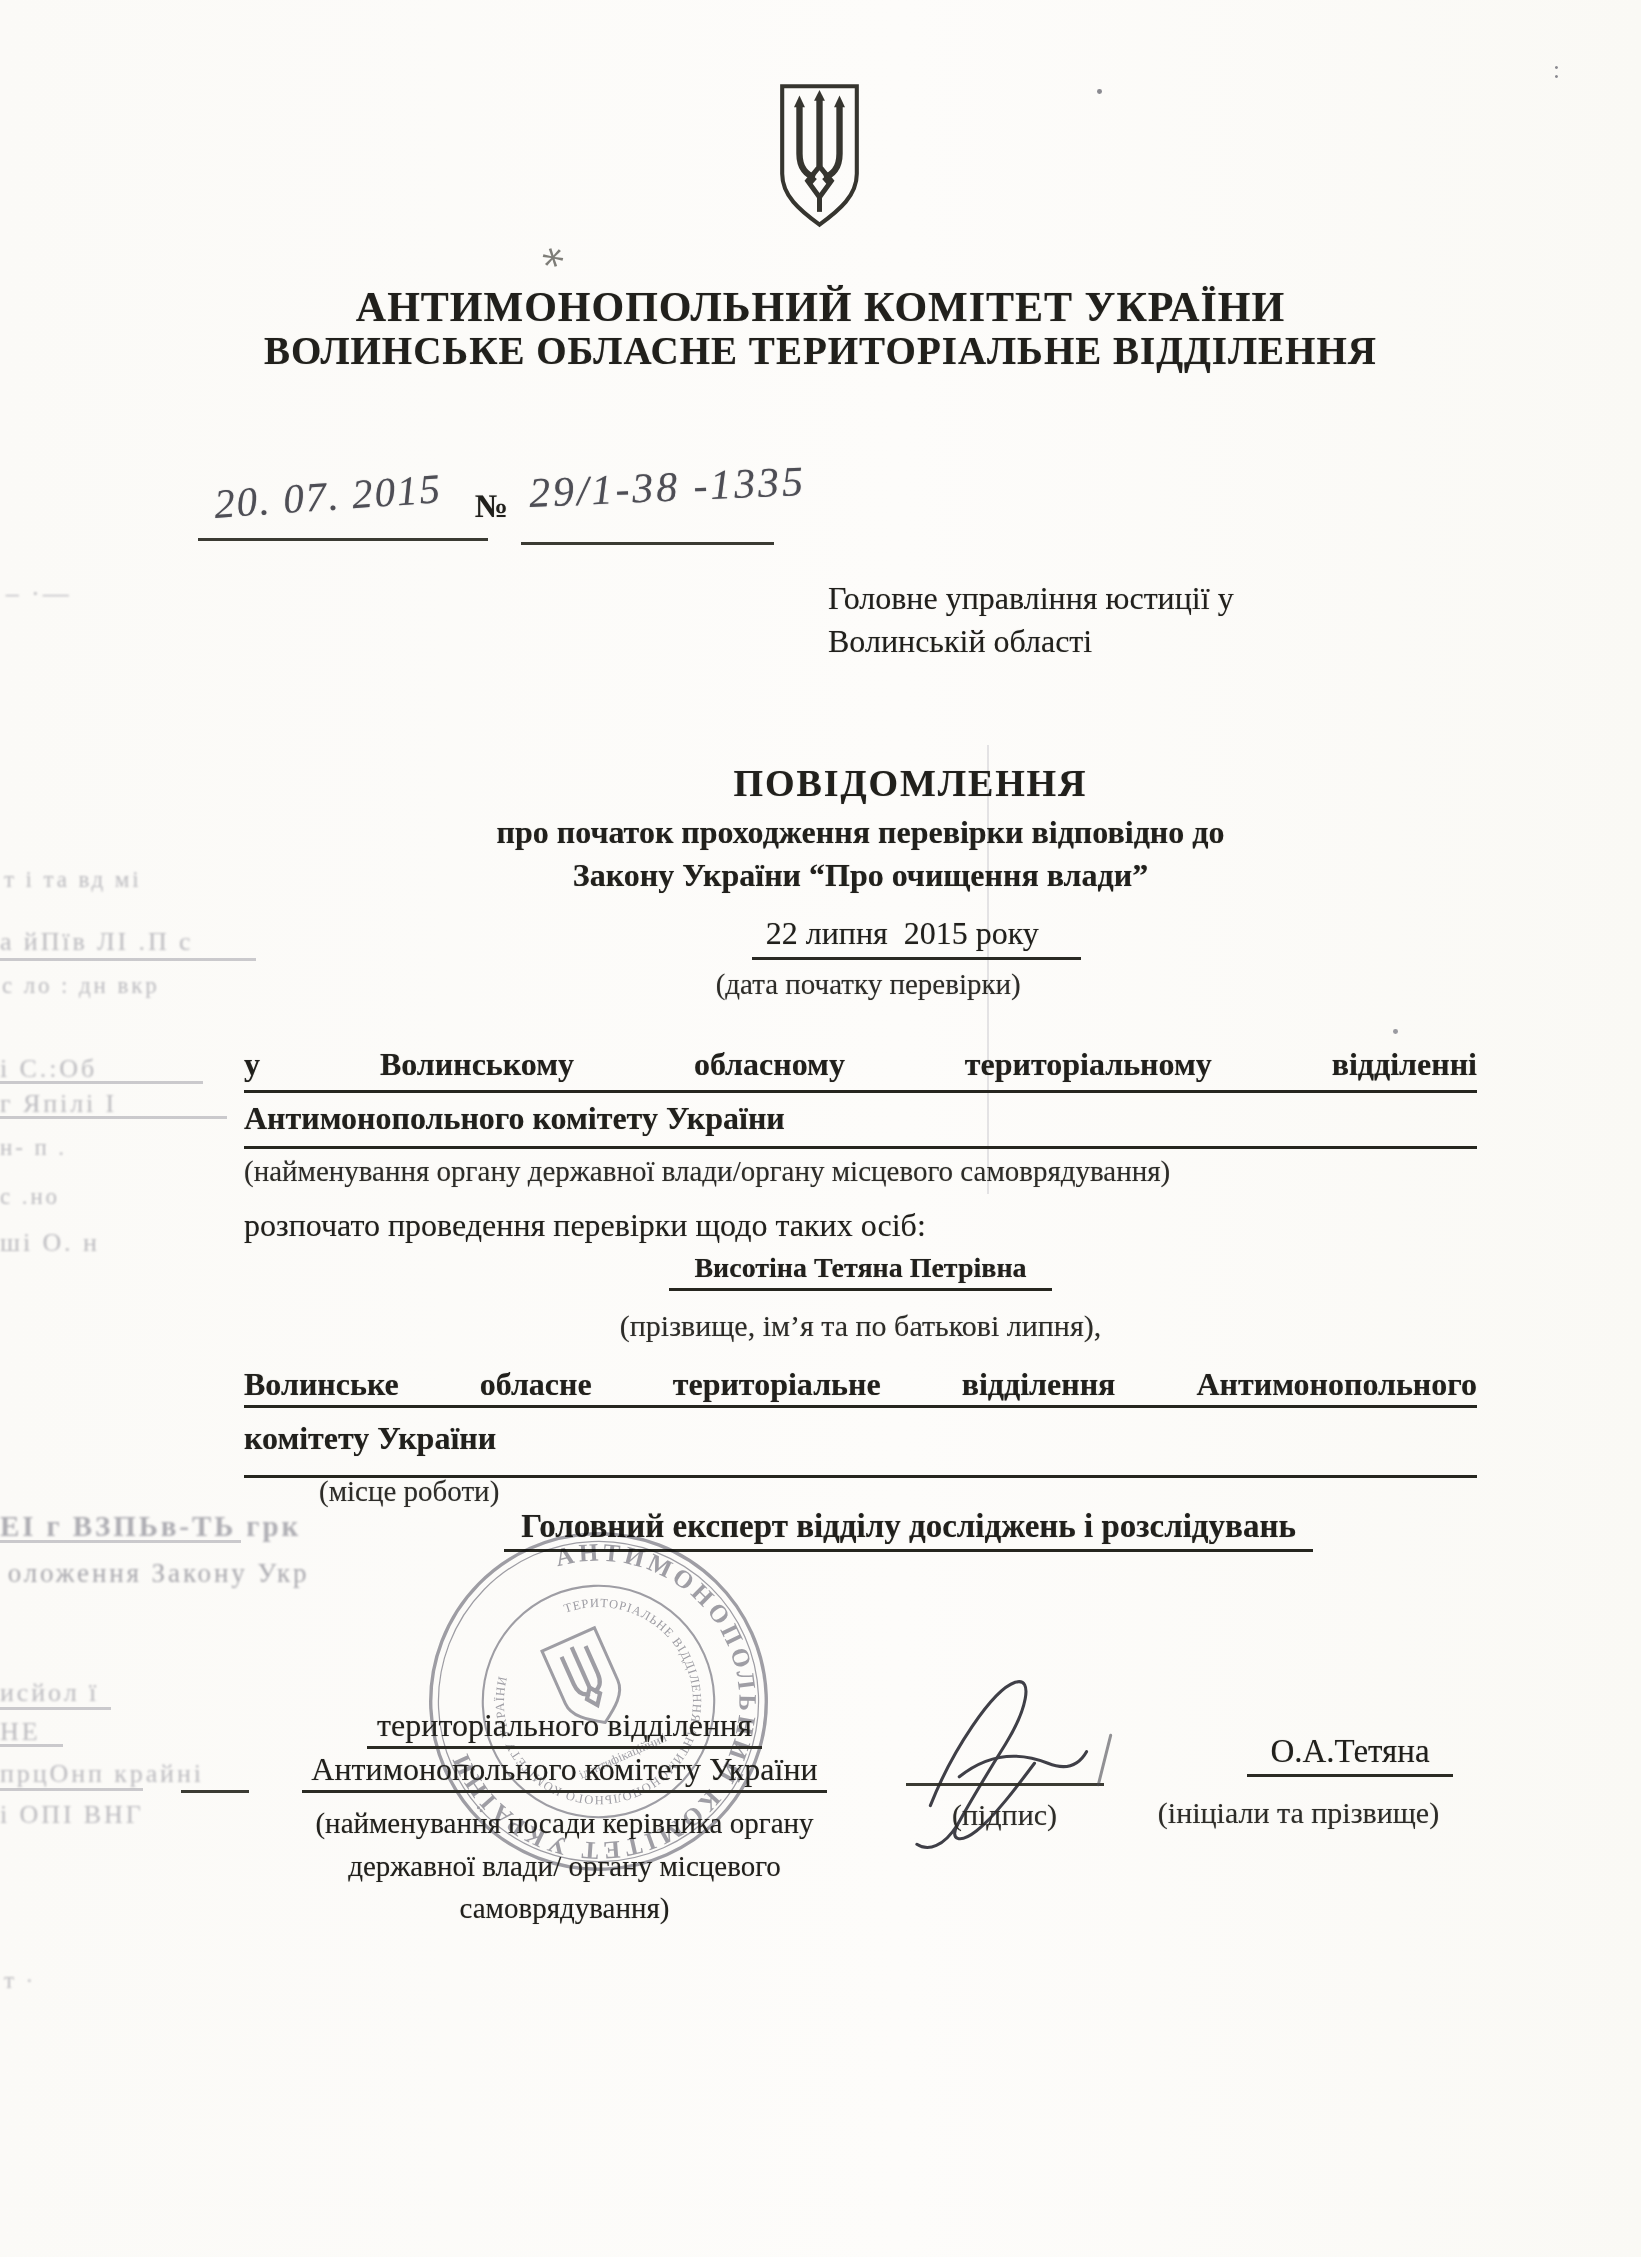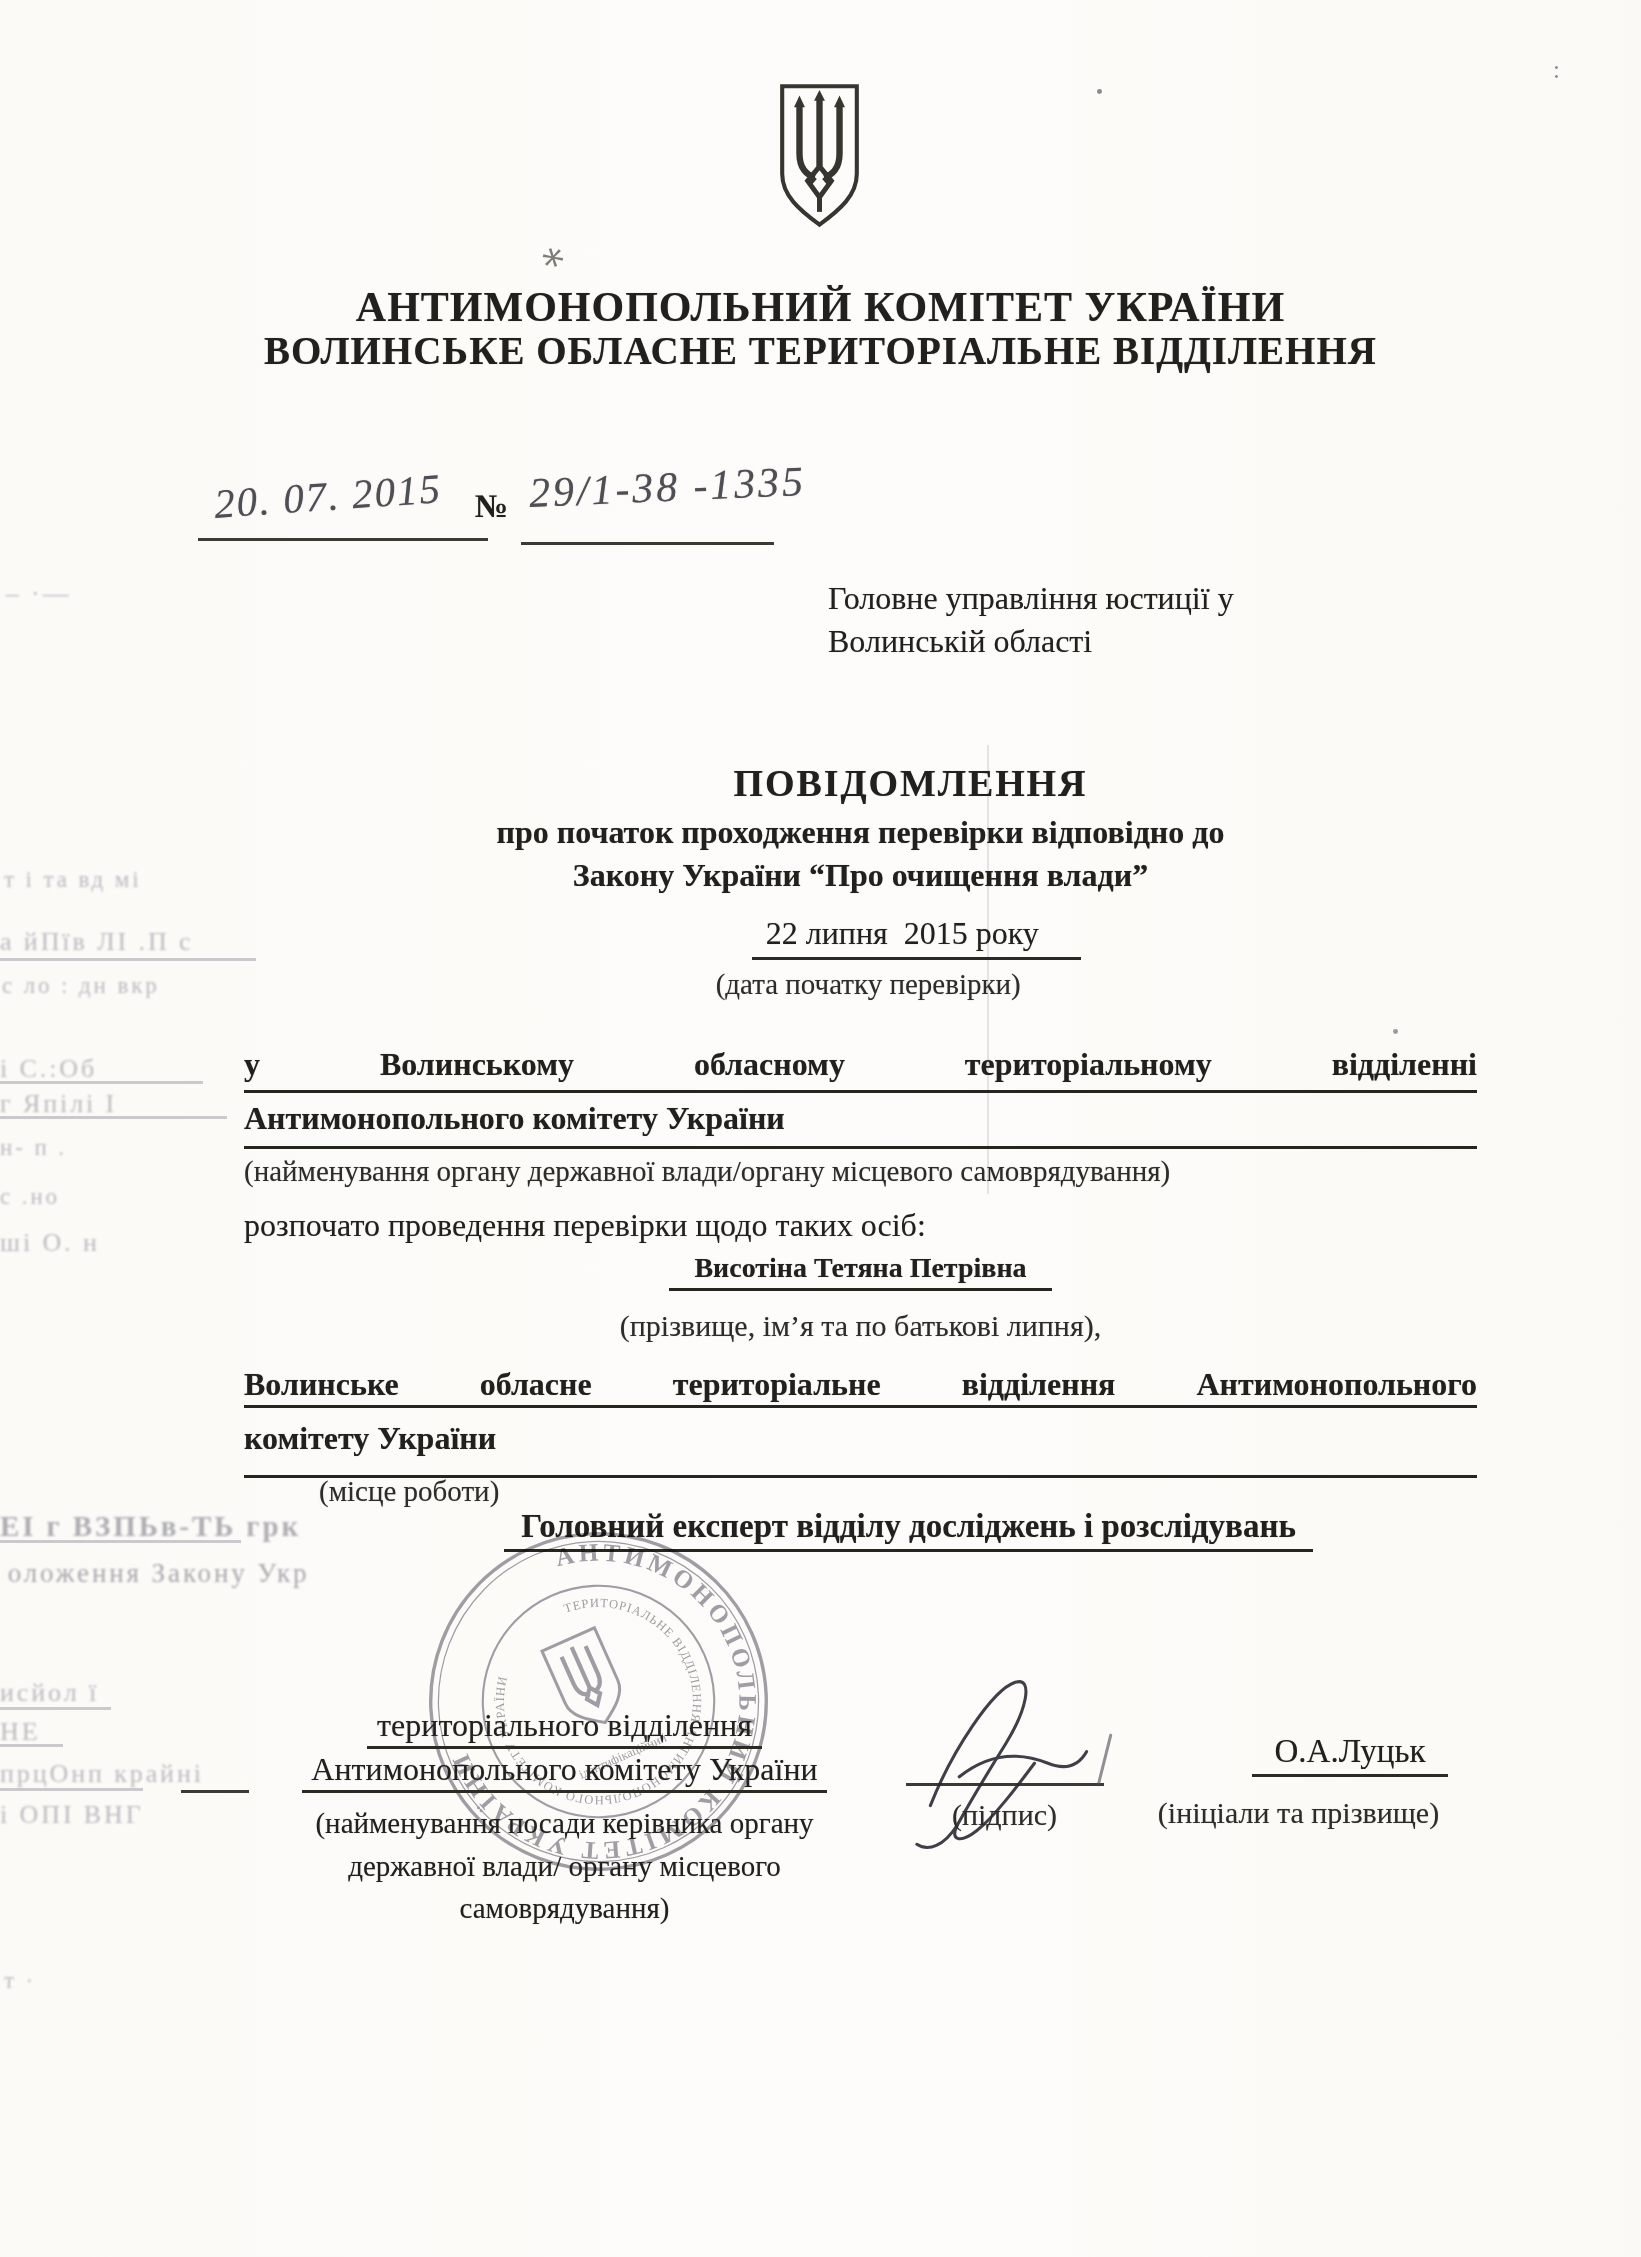--- a/index.html
+++ b/index.html
@@ -245,17 +245,17 @@
       <path d="M28,148 C50,92 92,28 116,20 C136,14 127,50 106,84 C86,116 66,150 56,168 C48,183 58,188 76,174 C94,160 118,128 136,104"></path>
       <path d="M58,118 C88,94 120,92 150,104 C170,112 182,106 190,92"></path>
       <path d="M56,168 C42,190 26,196 14,188"></path>
     </g>
   </svg>
   <div class="hr" id="sig-rule"></div>
   <div class="abs center doc cap" id="sig-cap">(підпис)</div>
   <div class="abs" id="stray"></div>
 
   <div class="abs center doc" id="name">
-    <span>О.А.Луцьк</span></div>
+    <span>О.А.Тетяна</span></div>
   <div class="abs center doc cap" id="name-cap">(ініціали та прізвище)</div>
 
 </div>
 
 
 </body></html>

